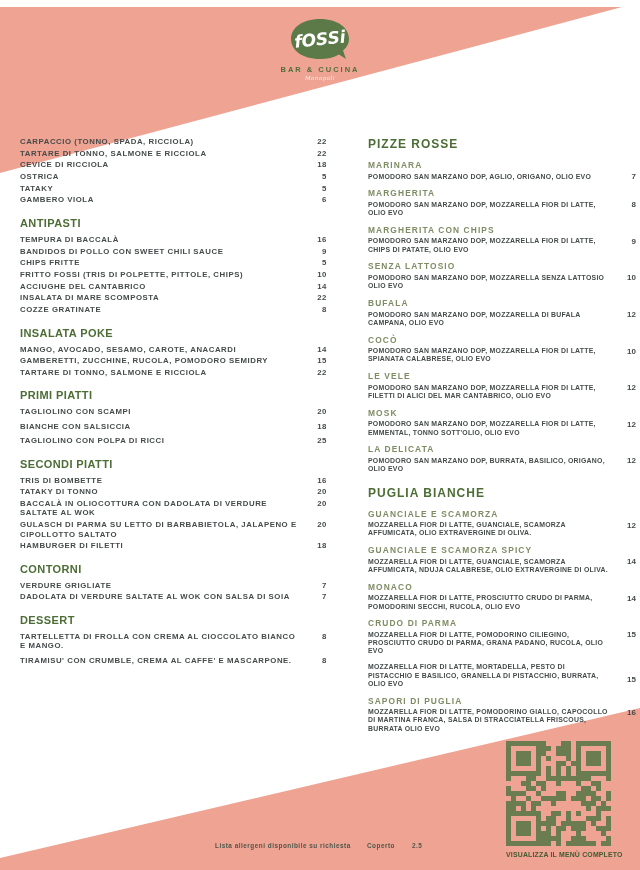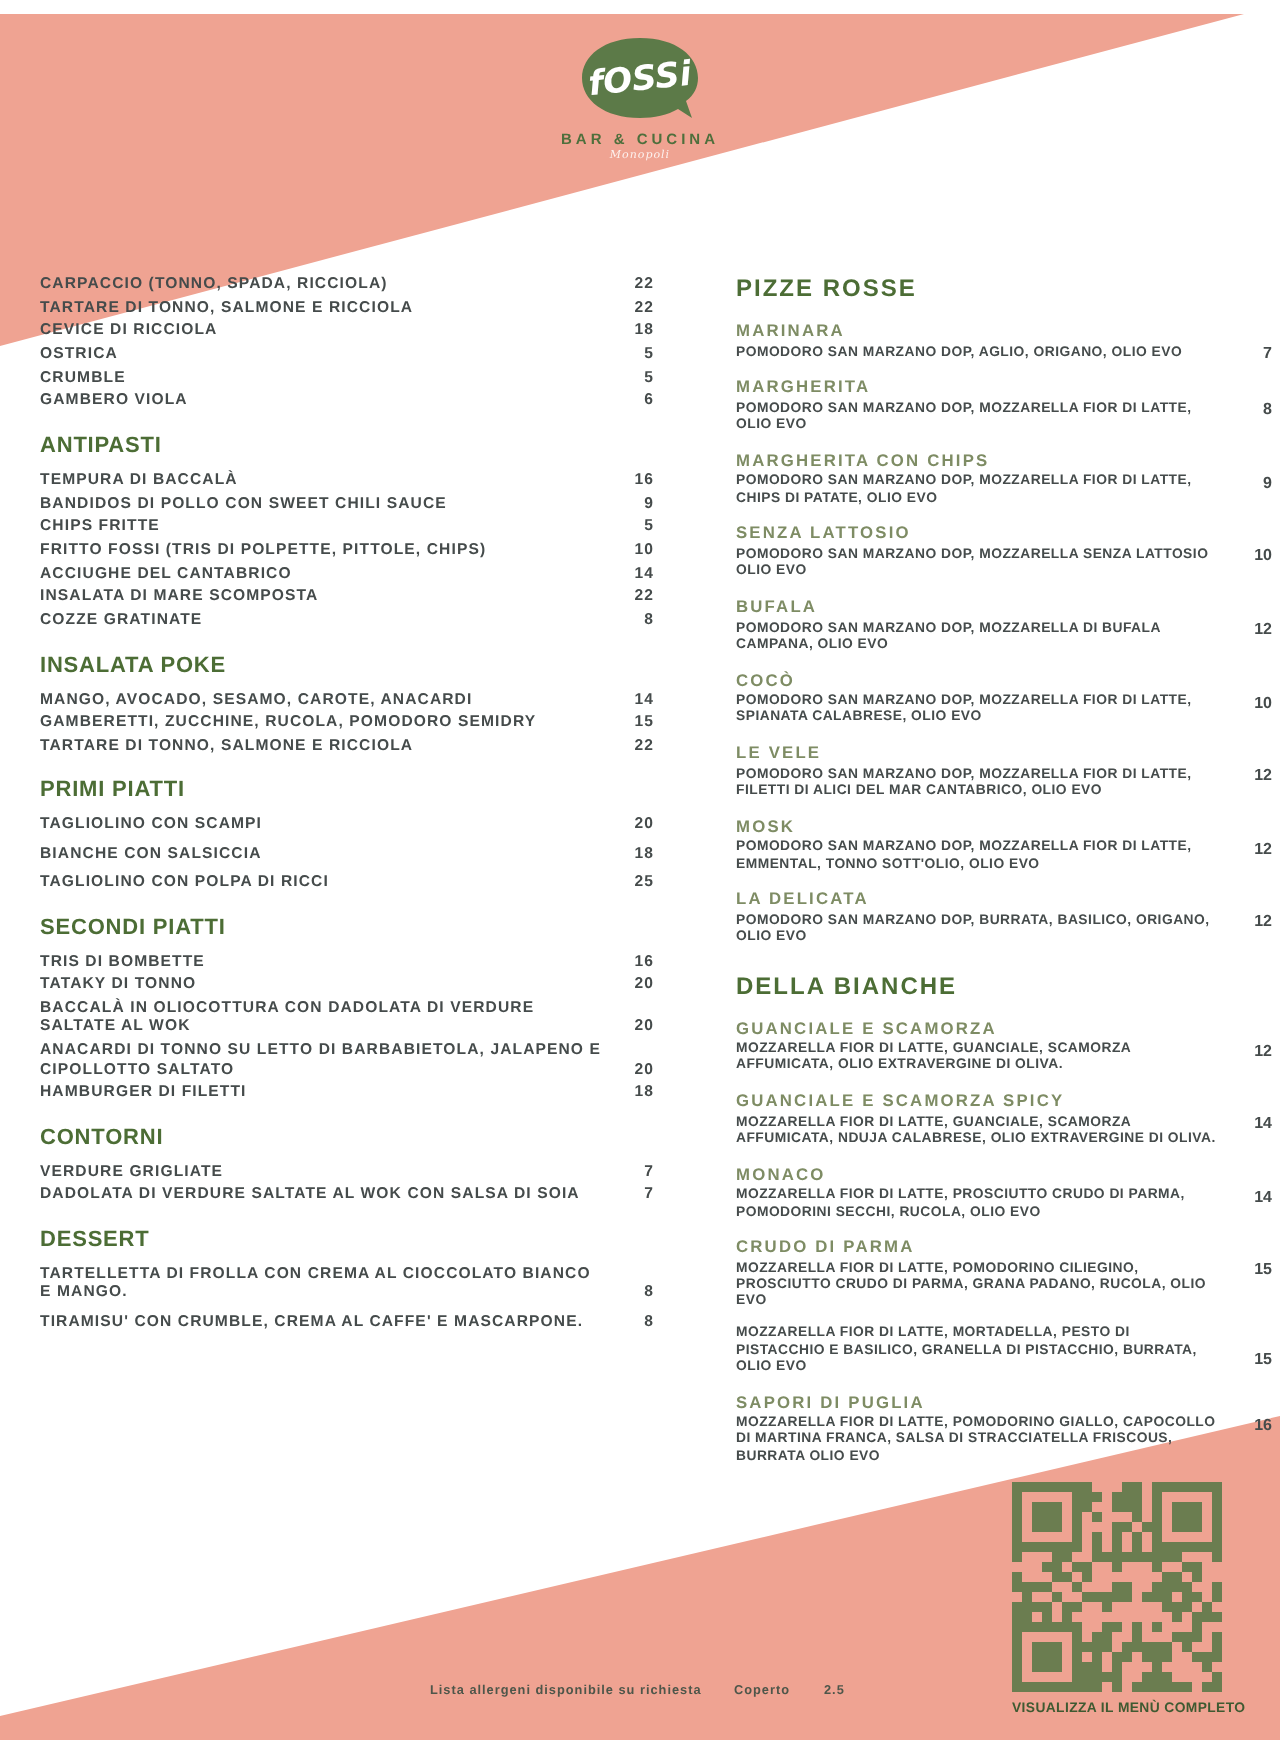--- a/index.html
+++ b/index.html
@@ -32,21 +32,21 @@
   .col-right{left:368px; width:268px;}
 
   .section-title{
     margin:12px 0 6px 0; font-size:11px; font-weight:bold;
     color:#4c6d35; letter-spacing:0.4px;
   }
   .menu-section:first-child .section-title{margin-top:0;}
   .col-right .section-title{font-size:12px; letter-spacing:1px; margin-bottom:9px;}
 
   .item-row{
-    display:flex; align-items:flex-end; margin-bottom:2.2px;
+    display:flex; align-items:flex-start; margin-bottom:2.2px;
     font-size:7.8px; font-weight:bold; color:#454b4b;
     letter-spacing:0.55px; line-height:9.5px;
   }
   .menu-section.spaced .item-row{margin-bottom:4.8px;}
   .item-name{flex:1 1 auto; padding-right:10px;}
   .item-price{flex:0 0 auto; text-align:right; min-width:14px;}
 
   .pizza-item{position:relative; padding-right:28px; margin-bottom:7.5px;}
   .pizza-name{
     font-size:8.4px; font-weight:bold; color:#7e8c64;
@@ -107,21 +107,21 @@
         </div>
         <div class="item-row">
           <span class="item-name">CEVICE DI RICCIOLA</span>
           <span class="item-price">18</span>
         </div>
         <div class="item-row">
           <span class="item-name">OSTRICA</span>
           <span class="item-price">5</span>
         </div>
         <div class="item-row">
-          <span class="item-name">CRUMBLE</span>
+          <span class="item-name">TATAKY</span>
           <span class="item-price">5</span>
         </div>
         <div class="item-row">
           <span class="item-name">GAMBERO VIOLA</span>
           <span class="item-price">6</span>
         </div>
       </div>
       <div class="menu-section">
         <h2 class="section-title">ANTIPASTI</h2>
         <div class="item-row">
@@ -191,21 +191,21 @@
         </div>
         <div class="item-row">
           <span class="item-name">TATAKY DI TONNO</span>
           <span class="item-price">20</span>
         </div>
         <div class="item-row">
           <span class="item-name">BACCALÀ IN OLIOCOTTURA CON DADOLATA DI VERDURE SALTATE AL WOK</span>
           <span class="item-price">20</span>
         </div>
         <div class="item-row">
-          <span class="item-name">ANACARDI DI TONNO SU LETTO DI BARBABIETOLA, JALAPENO E CIPOLLOTTO SALTATO</span>
+          <span class="item-name">GULASCH DI PARMA SU LETTO DI BARBABIETOLA, JALAPENO E CIPOLLOTTO SALTATO</span>
           <span class="item-price">20</span>
         </div>
         <div class="item-row">
           <span class="item-name">HAMBURGER DI FILETTI</span>
           <span class="item-price">18</span>
         </div>
       </div>
       <div class="menu-section">
         <h2 class="section-title">CONTORNI</h2>
         <div class="item-row">
@@ -272,21 +272,21 @@
           <div class="pizza-desc">POMODORO SAN MARZANO DOP, MOZZARELLA FIOR DI LATTE, EMMENTAL, TONNO SOTT'OLIO, OLIO EVO</div>
           <span class="pizza-price">12</span>
         </div>
         <div class="pizza-item">
           <div class="pizza-name">LA DELICATA</div>
           <div class="pizza-desc">POMODORO SAN MARZANO DOP, BURRATA, BASILICO, ORIGANO, OLIO EVO</div>
           <span class="pizza-price">12</span>
         </div>
       </div>
       <div class="menu-section">
-        <h2 class="section-title">DELLA BIANCHE</h2>
+        <h2 class="section-title">PUGLIA BIANCHE</h2>
         <div class="pizza-item">
           <div class="pizza-name">GUANCIALE E SCAMORZA</div>
           <div class="pizza-desc">MOZZARELLA FIOR DI LATTE, GUANCIALE, SCAMORZA AFFUMICATA, OLIO EXTRAVERGINE DI OLIVA.</div>
           <span class="pizza-price">12</span>
         </div>
         <div class="pizza-item">
           <div class="pizza-name">GUANCIALE E SCAMORZA SPICY</div>
           <div class="pizza-desc">MOZZARELLA FIOR DI LATTE, GUANCIALE, SCAMORZA AFFUMICATA, NDUJA CALABRESE, OLIO EXTRAVERGINE DI OLIVA.</div>
           <span class="pizza-price">14</span>
         </div>

